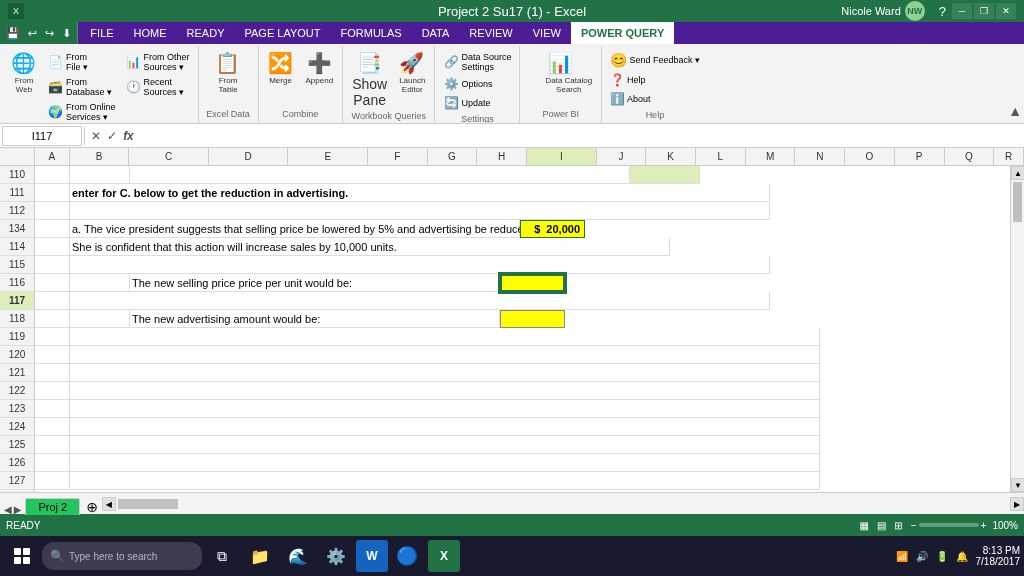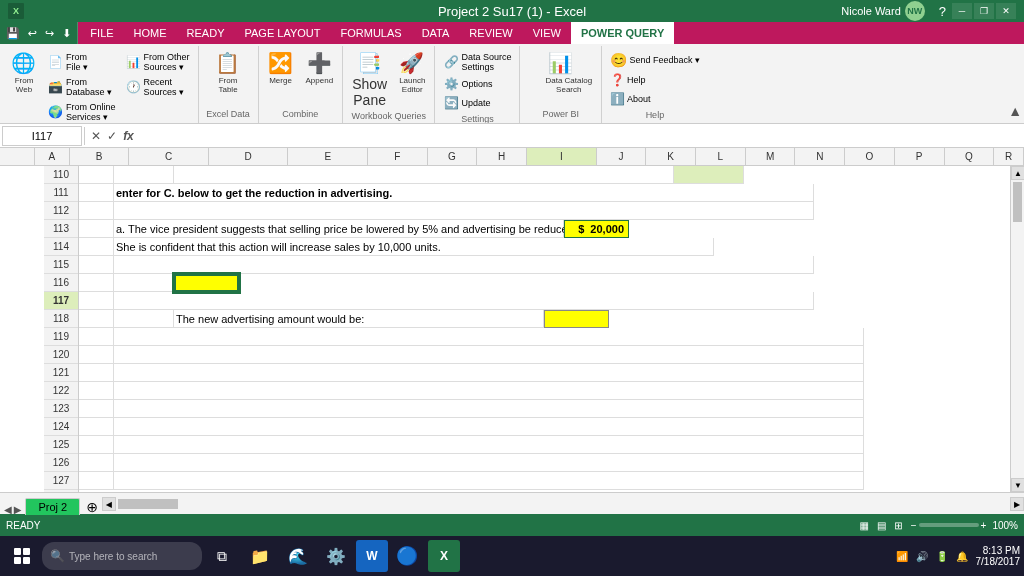--- a/index.html
+++ b/index.html
@@ -29,21 +29,21 @@
       height: 22px;
       display: flex;
       align-items: center;
       padding: 0 4px;
       gap: 4px;
     }
     .qa-btn { background: none; border: none; color: white; font-size: 11px; cursor: pointer; padding: 0 2px; }
 
     
     .ribbon-tabs {
-      background: #be185d;
+      background: #4c1d95;
       display: flex;
       align-items: flex-end;
       height: 22px;
       padding-left: 2px;
     }
     .ribbon-tab {
       padding: 3px 10px;
       font-size: 11px;
       cursor: pointer;
       color: white;
@@ -478,27 +478,27 @@
     <div class="col-header col-K">K</div>
     <div class="col-header col-L">L</div>
     <div class="col-header col-M">M</div>
     <div class="col-header col-N">N</div>
     <div class="col-header col-O">O</div>
     <div class="col-header col-P">P</div>
     <div class="col-header col-Q">Q</div>
     <div class="col-header col-R">R</div>
   </div>
 
-  <div style="display:flex; flex:1; overflow:hidden;margin-left:44px;">
+  <div style="display:flex; flex:1; overflow:hidden;">
 
     <div class="row-numbers">
       <div class="row-num">110</div>
       <div class="row-num">111</div>
       <div class="row-num">112</div>
-      <div class="row-num">113</div>
+      <div class="row-num">134</div>
       <div class="row-num">114</div>
       <div class="row-num">115</div>
       <div class="row-num">116</div>
       <div class="row-num active">117</div>
       <div class="row-num">118</div>
       <div class="row-num">119</div>
       <div class="row-num">120</div>
       <div class="row-num">121</div>
       <div class="row-num">122</div>
       <div class="row-num">123</div>
@@ -542,20 +542,21 @@
       </div>
 
       <div class="grid-row">
         <div class="cell col-A"></div>
         <div class="cell" style="width:700px;"></div>
       </div>
 
       <div class="grid-row">
         <div class="cell col-A"></div>
         <div class="cell col-B"></div>
+        <div class="cell" style="width:370px; overflow:visible; white-space:nowrap;">The new selling price  price per unit  would be:</div>
         <div class="cell" style="width:65px; background:#ffff00; border:2px solid #217346; outline:2px solid #217346;"></div>
       </div>
 
       <div class="grid-row">
         <div class="cell col-A"></div>
         <div class="cell" style="width:700px;"></div>
       </div>
 
       <div class="grid-row">
         <div class="cell col-A"></div>

